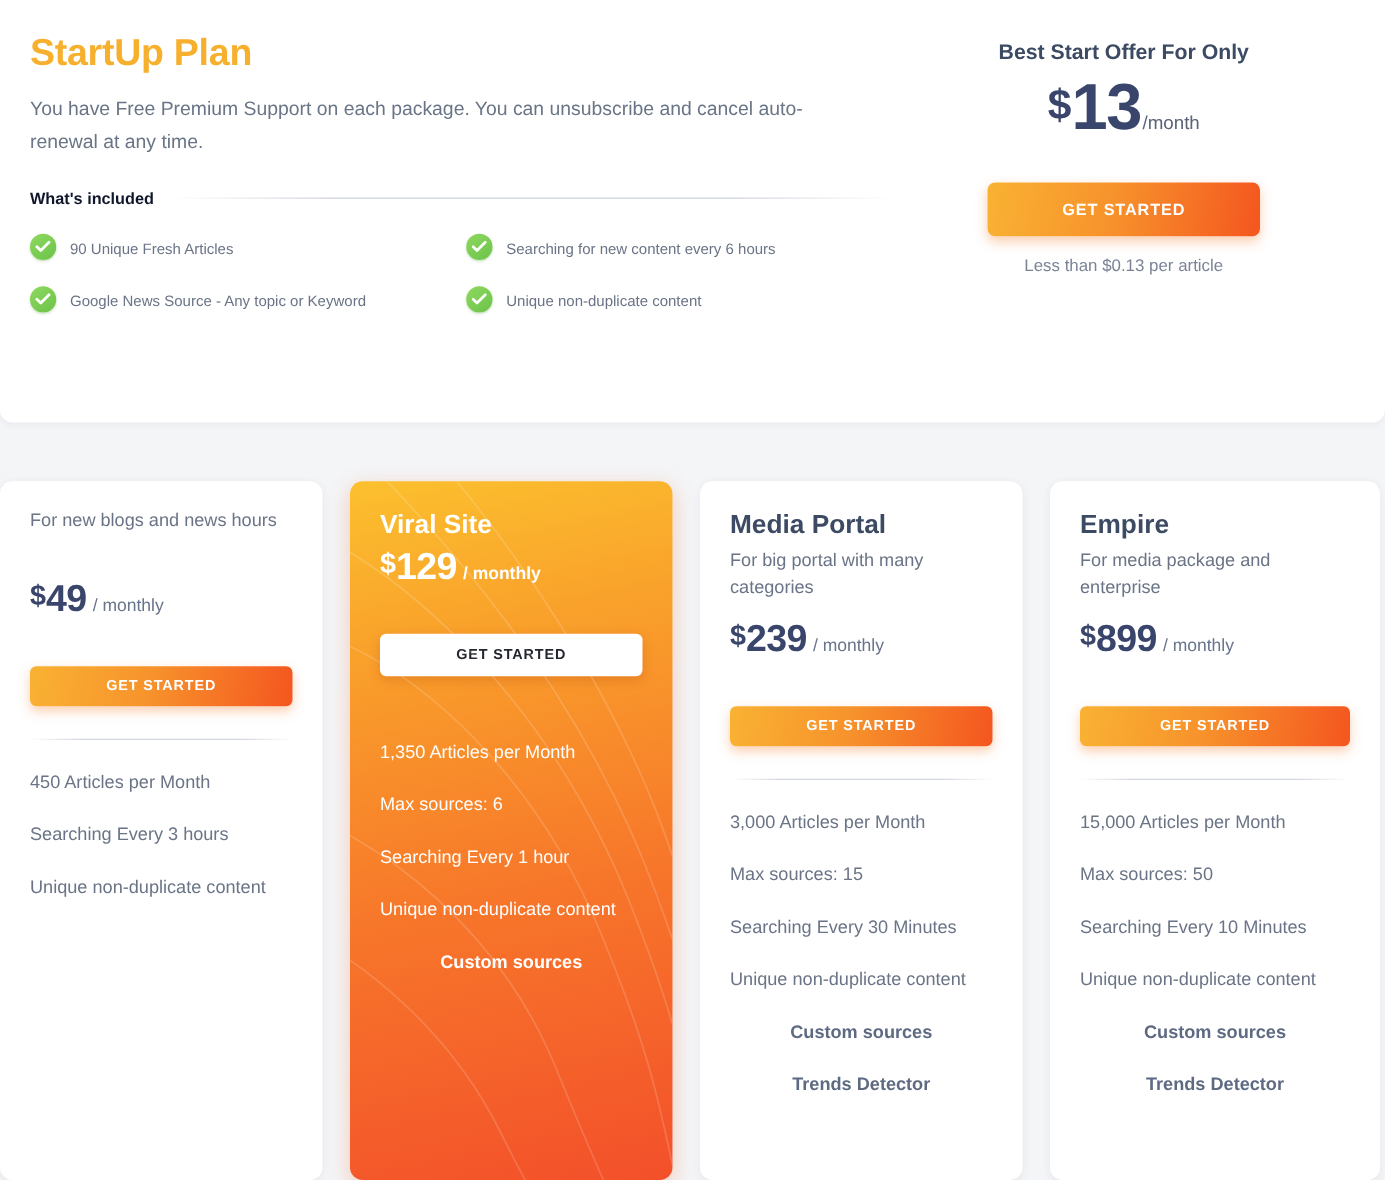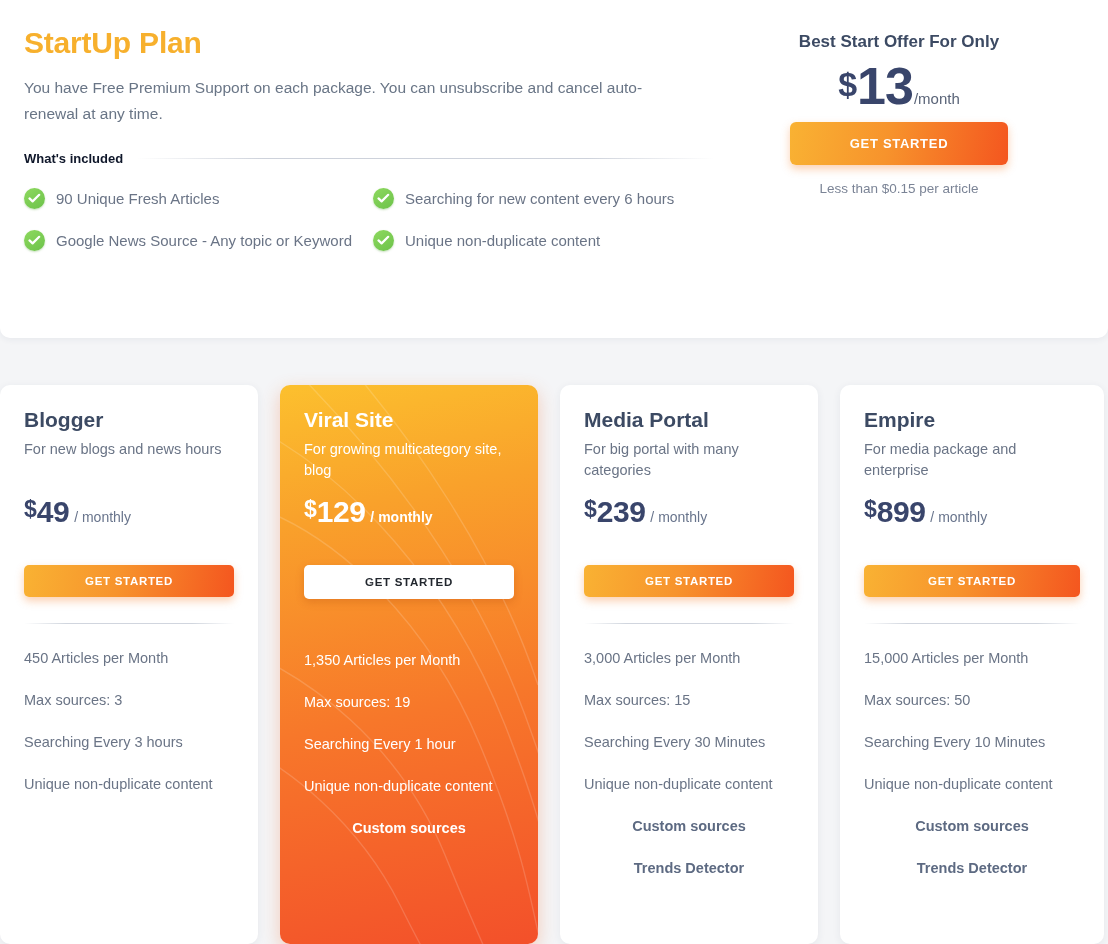--- a/index.html
+++ b/index.html
@@ -85,21 +85,21 @@
     background: linear-gradient(to right, rgba(210,214,222,0) 0%, rgba(200,205,215,0.9) 22%, rgba(200,205,215,0.9) 78%, rgba(210,214,222,0) 100%);
   }
 
   .features-grid {
     display: flex;
   }
   .features-col { width: 50%; padding-right: 16px; }
   .features-col.right { padding-left: 4px; }
 
   .feature {
-    font-size: 15px;
+    font-size: 12px;
     line-height: 26px;
     color: #6a7486;
     margin-bottom: 16px;
   }
 
   .check {
     display: inline-block;
     width: 21px;
     height: 21px;
     border-radius: 50%;
@@ -118,21 +118,21 @@
   .offer-title {
     font-size: 17px;
     font-weight: bold;
     color: #3c4a63;
     margin-bottom: 8px;
   }
 
   .offer-price {
     color: #39456b;
     line-height: 1;
-    margin-bottom: 10px;
+    margin-bottom: 34px;
     white-space: nowrap;
   }
   .offer-price .cur {
     font-size: 34px;
     font-weight: bold;
     vertical-align: 8px;
   }
   .offer-price .amt {
     font-size: 52px;
     font-weight: bold;
@@ -338,65 +338,62 @@
           </div>
         </div>
       </div>
 
       <div class="hero-right">
         <div class="offer-title">Best Start Offer For Only</div>
         <div class="offer-price">
           <span class="cur">$</span><span class="amt">13</span><span class="per">/month</span>
         </div>
         <button class="btn hero-btn">GET STARTED</button>
-        <div class="offer-note">Less than $0.15 per article</div>
+        <div class="offer-note">Less than $0.13 per article</div>
       </div>
 
     </div>
   </section>
 
   <section class="cards">
 
     <article class="card">
-      <h2 class="card-name">Blogger</h2>
       <p class="card-sub">For new blogs and news hours</p>
       <div class="card-price">
         <span class="cur">$</span><span class="amt">49</span><span class="per">/ monthly</span>
       </div>
       <button class="btn card-btn">GET STARTED</button>
       <div class="card-rule"></div>
       <div class="card-features">
         <p class="card-feature">450 Articles per Month</p>
-        <p class="card-feature">Max sources: 3</p>
         <p class="card-feature">Searching Every 3 hours</p>
         <p class="card-feature">Unique non-duplicate content</p>
       </div>
     </article>
 
     <article class="card featured">
       <svg class="swoosh" viewBox="0 0 258 559" preserveAspectRatio="none">
         <g fill="none" stroke="#ffffff" stroke-opacity="0.16" stroke-width="1.4">
           <path d="M-30 120 C 60 150, 150 240, 200 360 S 250 520, 270 600"></path>
           <path d="M-30 40 C 70 90, 170 200, 225 340 S 268 500, 290 580"></path>
           <path d="M10 -20 C 90 60, 190 180, 245 330 S 285 490, 300 570"></path>
           <path d="M-50 260 C 30 290, 120 360, 165 470 S 205 560, 220 600"></path>
           <path d="M-60 350 C 10 380, 80 440, 120 520 S 155 580, 165 610"></path>
           <path d="M60 -30 C 130 50, 215 170, 258 300"></path>
         </g>
       </svg>
       <h2 class="card-name">Viral Site</h2>
-      <p class="card-sub">For growing multicategory site, blog</p>
       <div class="card-price">
         <span class="cur">$</span><span class="amt">129</span><span class="per">/ monthly</span>
       </div>
       <button class="btn card-btn">GET STARTED</button>
       <div class="card-rule"></div>
       <div class="card-features">
         <p class="card-feature">1,350 Articles per Month</p>
-        <p class="card-feature">Max sources: 19</p>
+        <p class="card-feature">Max sources: 6</p>
         <p class="card-feature">Searching Every 1 hour</p>
         <p class="card-feature">Unique non-duplicate content</p>
         <p class="card-feature bold">Custom sources</p>
       </div>
     </article>
 
     <article class="card">
       <h2 class="card-name">Media Portal</h2>
       <p class="card-sub">For big portal with many categories</p>
       <div class="card-price">

